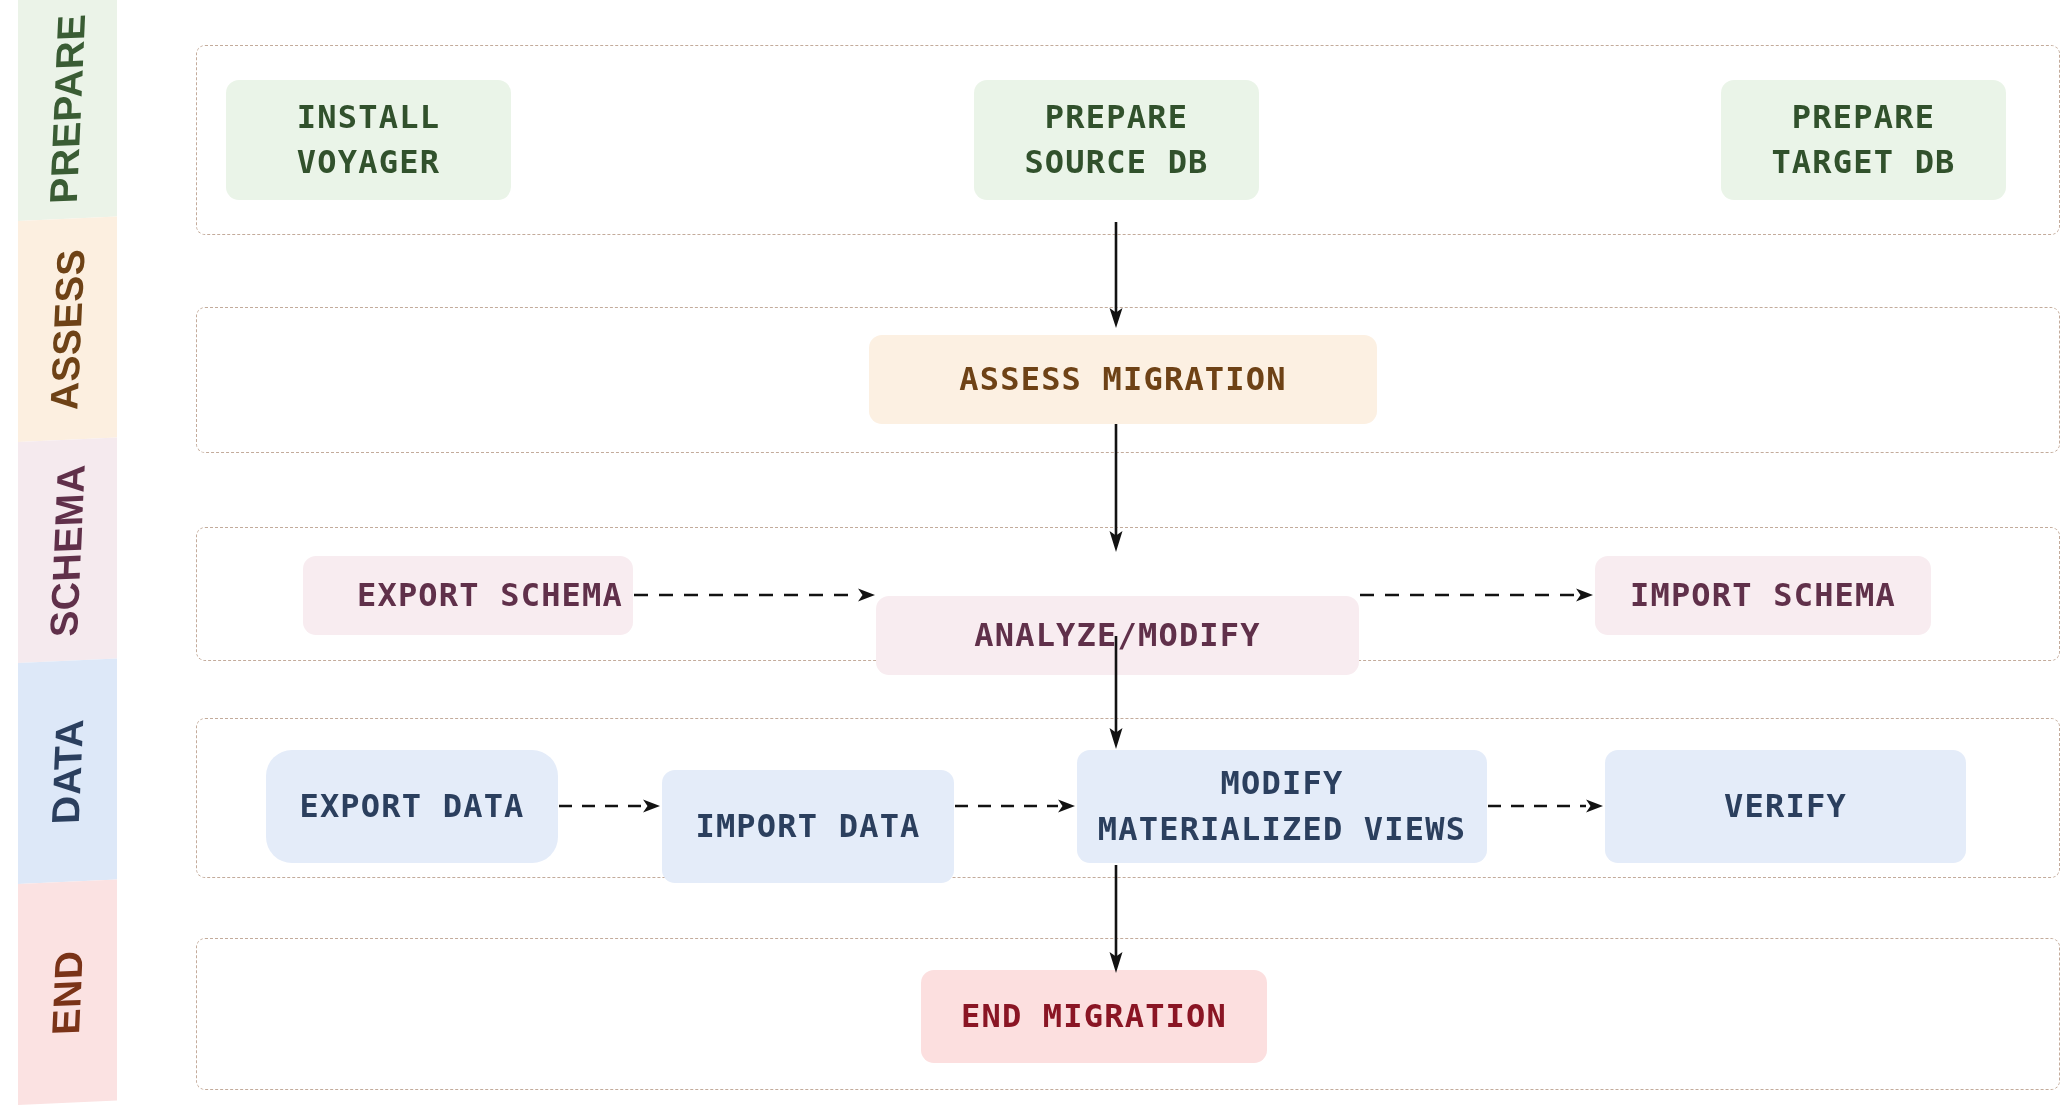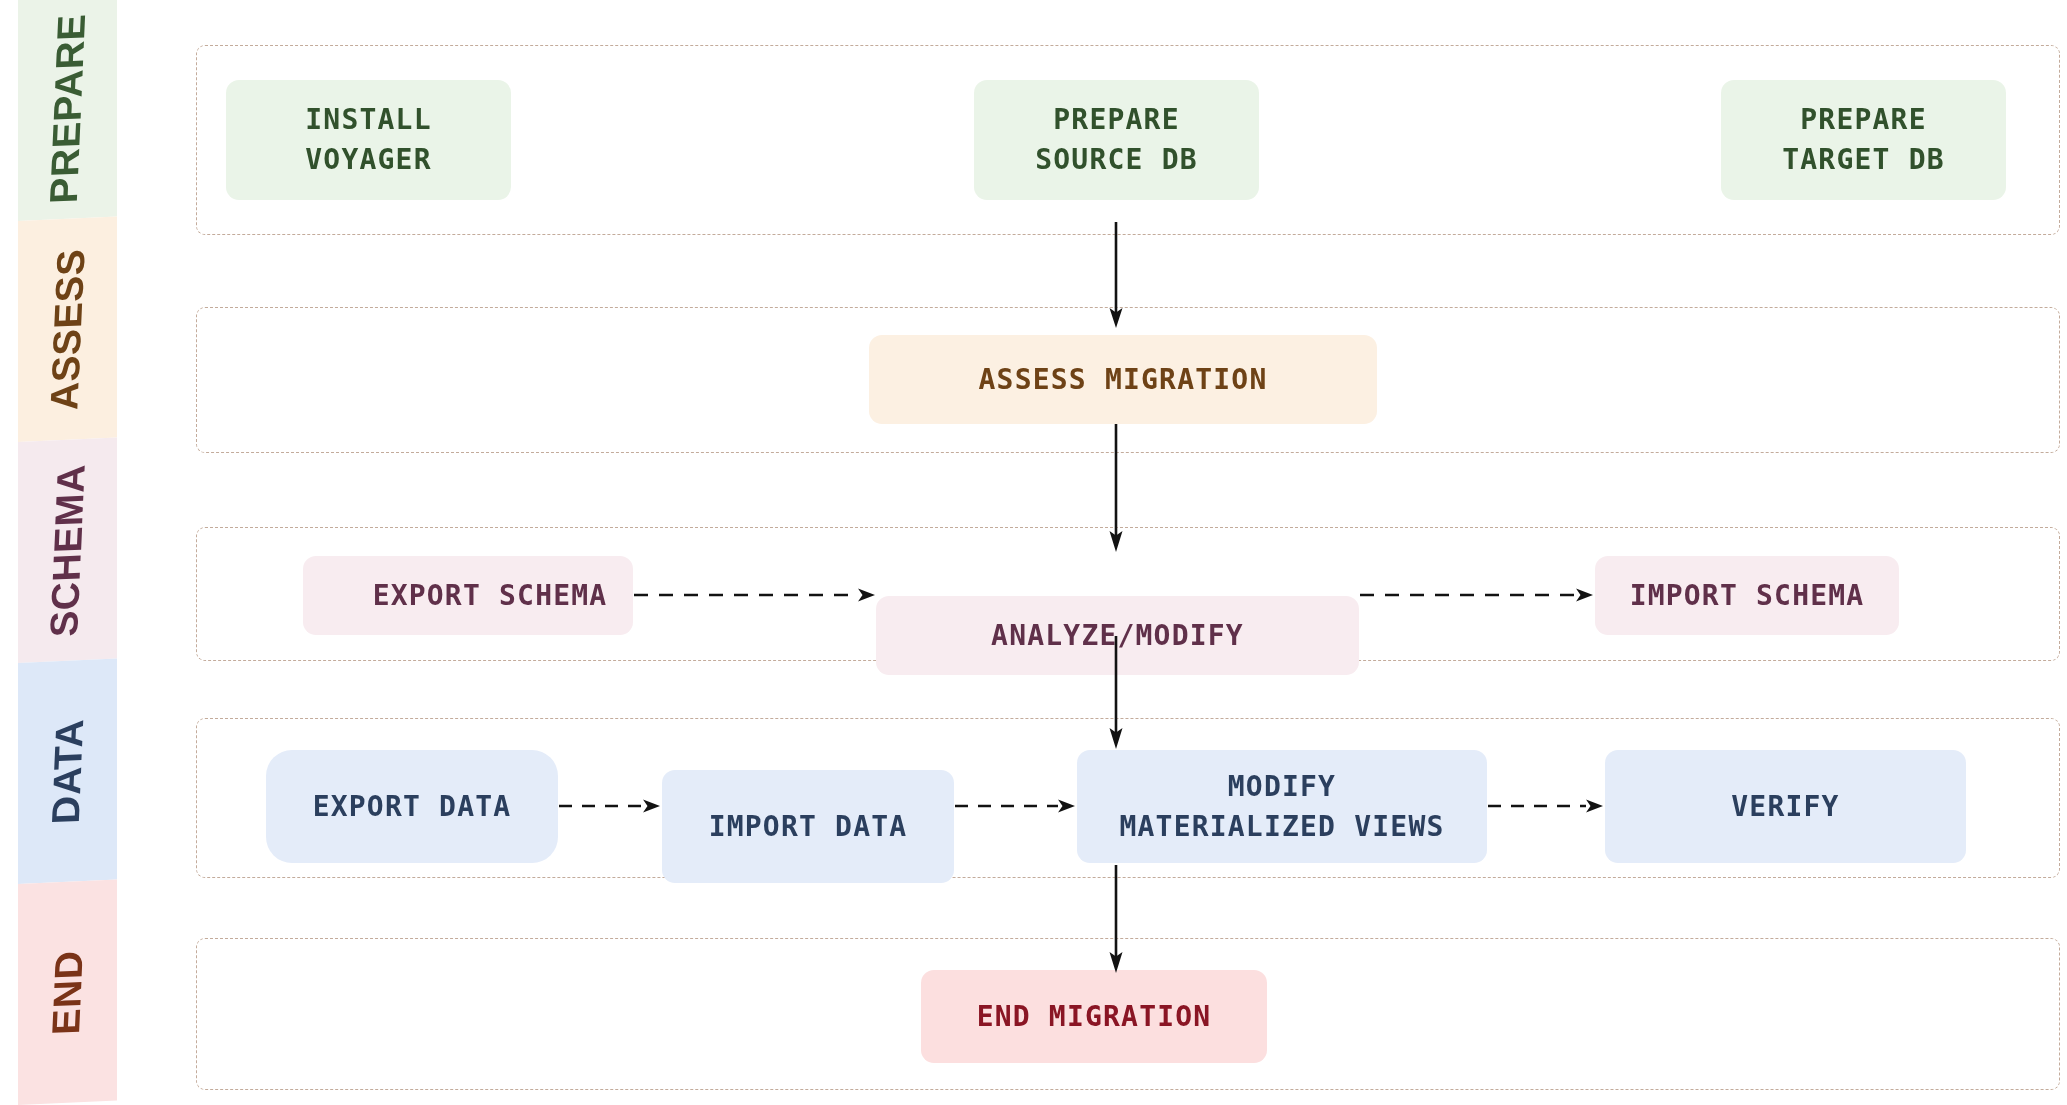--- a/index.html
+++ b/index.html
@@ -57,21 +57,21 @@
   .node {
     position: absolute;
     box-sizing: border-box;
     display: flex;
     align-items: center;
     justify-content: center;
     text-align: center;
     border-radius: 13px;
     font-family: "DejaVu Sans Mono", monospace;
     font-weight: bold;
-    font-size: 28px;
+    font-size: 32px;
     line-height: 1.42;
     letter-spacing: 1.2px;
     white-space: pre-line;
   }
 
   .node.prepare { background: #eaf4e8; color: #31512c; }
   .node.assess  { background: #fcf0e2; color: #6e4216; text-align: right; }
   .node.schema  { background: #f8ecf0; color: #60304a; }
   .node.data    { background: #e4ecf9; color: #2b3f5e; }
   .node.end     { background: #fcdfdf; color: #8a1524; }
@@ -128,21 +128,21 @@
 
 <div class="node prepare" style="left:1721px; top:80px; width:285px; height:120px;">PREPARE
 TARGET DB</div>
 
 <div class="node assess" style="left:869px; top:335px; width:508px; height:89px;">ASSESS MIGRATION</div>
 
 <div class="node schema" style="left:303px; top:556px; width:330px; height:79px;padding-left:44px;">EXPORT SCHEMA</div>
 
 <div class="node schema" style="left:876px; top:556px; width:483px; height:79px;margin-top:40px;">ANALYZE/MODIFY</div>
 
-<div class="node schema" style="left:1595px; top:556px; width:304px; height:79px;">IMPORT SCHEMA</div>
+<div class="node schema" style="left:1595px; top:556px; width:336px; height:79px;">IMPORT SCHEMA</div>
 
 <div class="node data" style="left:266px; top:750px; width:292px; height:113px;border-radius:26px;">EXPORT DATA</div>
 
 <div class="node data" style="left:662px; top:770px; width:292px; height:113px;">IMPORT DATA</div>
 
 <div class="node data" style="left:1077px; top:750px; width:410px; height:113px;">MODIFY
 MATERIALIZED VIEWS</div>
 
 <div class="node data" style="left:1605px; top:750px; width:361px; height:113px;">VERIFY</div>
 

